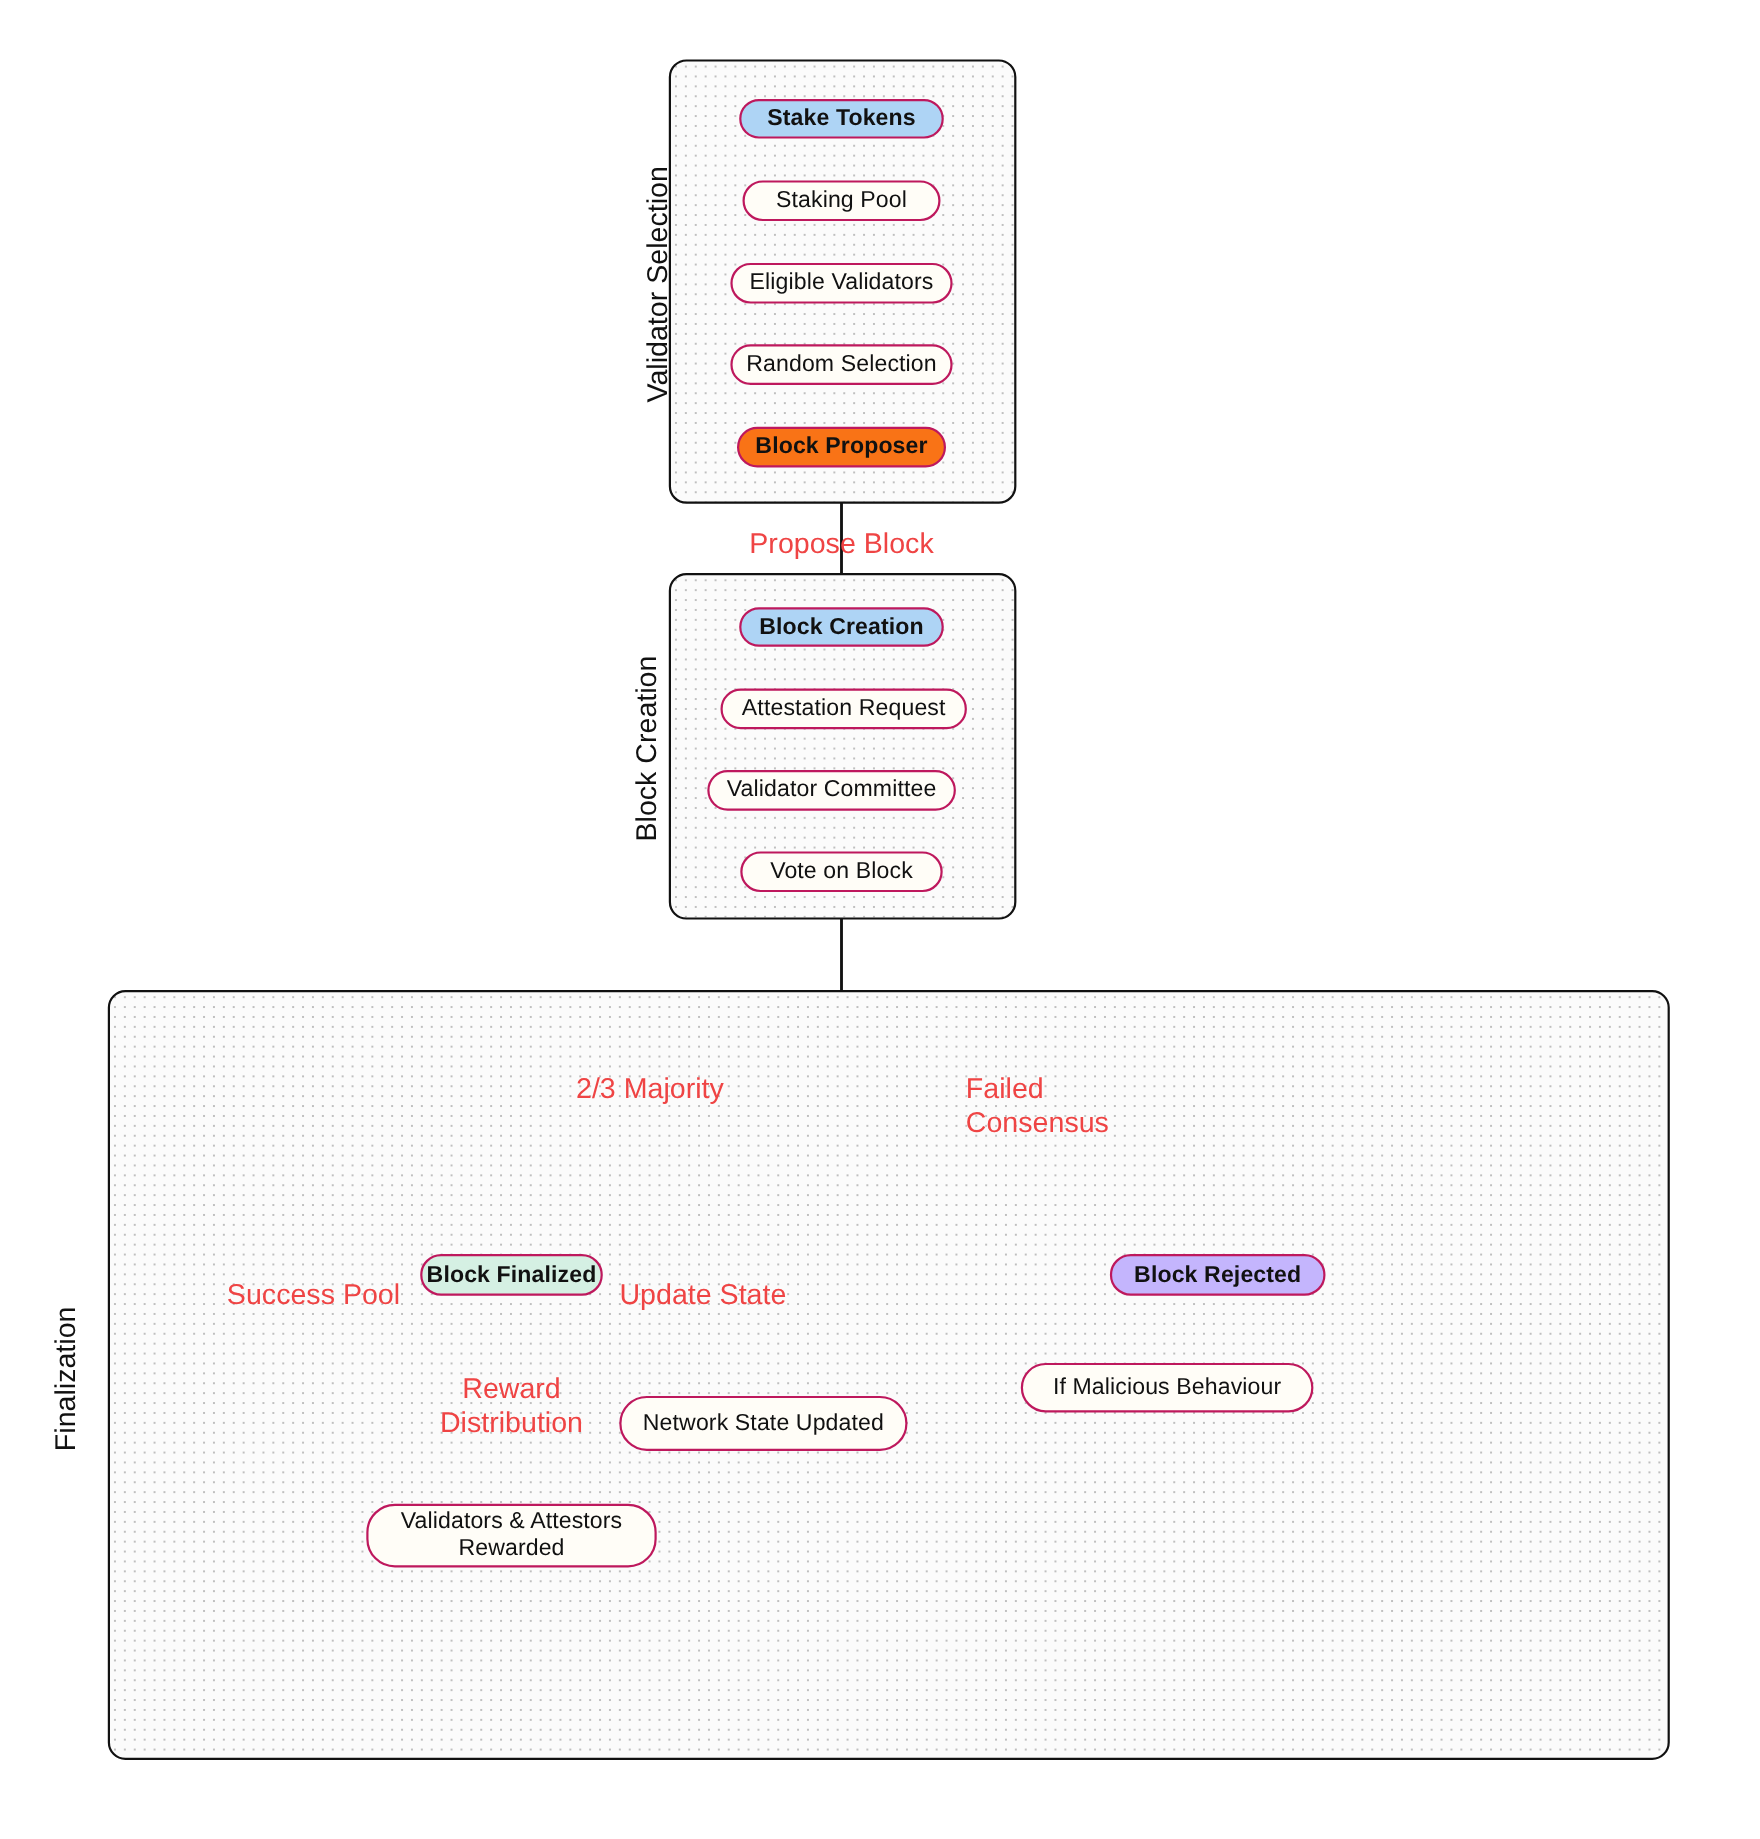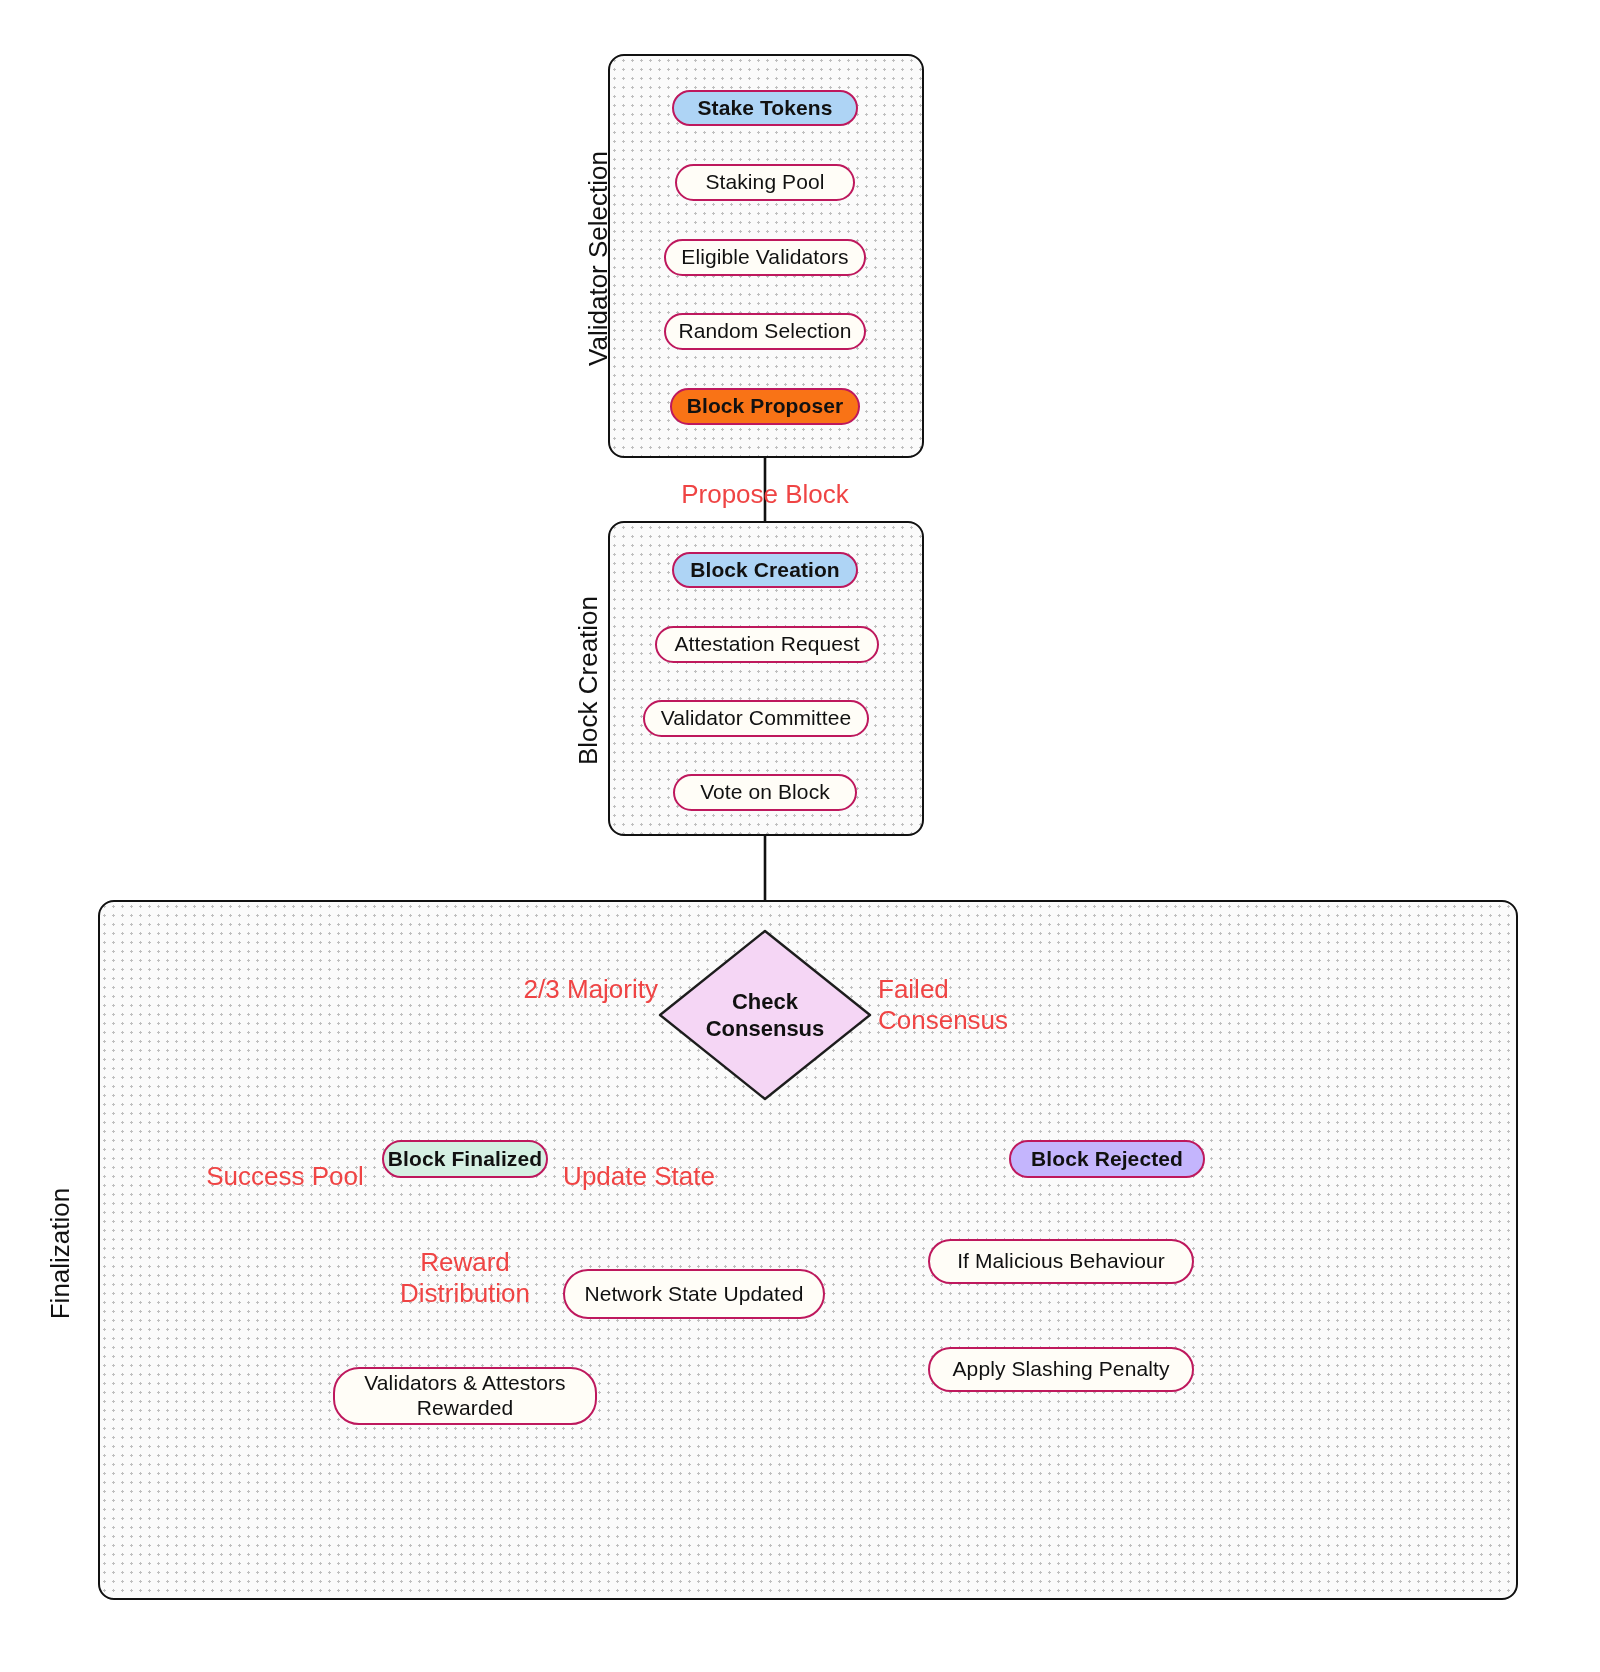--- a/index.html
+++ b/index.html
@@ -161,41 +161,33 @@
   <div class="node bold" style="left:670px; top:388px; width:190px; height:37px; background:#f97316;">Block Proposer</div>
 
   <div class="node bold" style="left:672px; top:552px; width:186px; height:36px; background:#aed4f5;">Block Creation</div>
 
   <div class="node" style="left:655px; top:626px; width:224px; height:37px;">Attestation Request</div>
 
   <div class="node" style="left:643px; top:700px; width:226px; height:37px;">Validator Committee</div>
 
   <div class="node" style="left:673px; top:774px; width:184px; height:37px;">Vote on Block</div>
 
-  <div class="diamond-wrap" style="left:657px; top:928px; width:216px; height:174px;">
-    <svg width="216" height="174" viewBox="0 0 216 174" xmlns="http://www.w3.org/2000/svg">
-      <polygon points="108,3 213,87 108,171 3,87" fill="#f5d6f5" stroke="#1d1d1d" stroke-width="2.4" stroke-linejoin="round"></polygon>
-    </svg>
-    <div class="diamond-text">Check
-Consensus</div>
-  </div>
 
   <div class="node bold" style="left:382px; top:1140px; width:166px; height:38px; background:#d5f0e3;">Block Finalized</div>
 
   <div class="node bold" style="left:1009px; top:1140px; width:196px; height:38px; background:#c4b5fd;">Block Rejected</div>
 
 
   <div class="node" style="left:333px; top:1367px; width:264px; height:58px;">Validators &amp; Attestors
 Rewarded</div>
 
   <div class="node" style="left:563px; top:1269px; width:262px; height:50px;">Network State Updated</div>
 
   <div class="node" style="left:928px; top:1239px; width:266px; height:45px;">If Malicious Behaviour</div>
 
-  <div class="node" style="left:928px; top:1347px; width:266px; height:45px;">Apply Slashing Penalty</div>
 
   <div class="edge-label" style="left:665px; top:479px; width:200px;">Propose Block</div>
 
   <div class="edge-label" style="left:498px; top:974px; width:160px; text-align:right;">2/3 Majority</div>
 
   <div class="edge-label" style="left:878px; top:974px; width:200px; text-align:left;">Failed Consensus</div>
 
   <div class="edge-label" style="left:194px; top:1161px; width:182px; text-align:center;">Success Pool</div>
 
   <div class="edge-label" style="left:558px; top:1161px; width:162px; text-align:center;">Update State</div>

